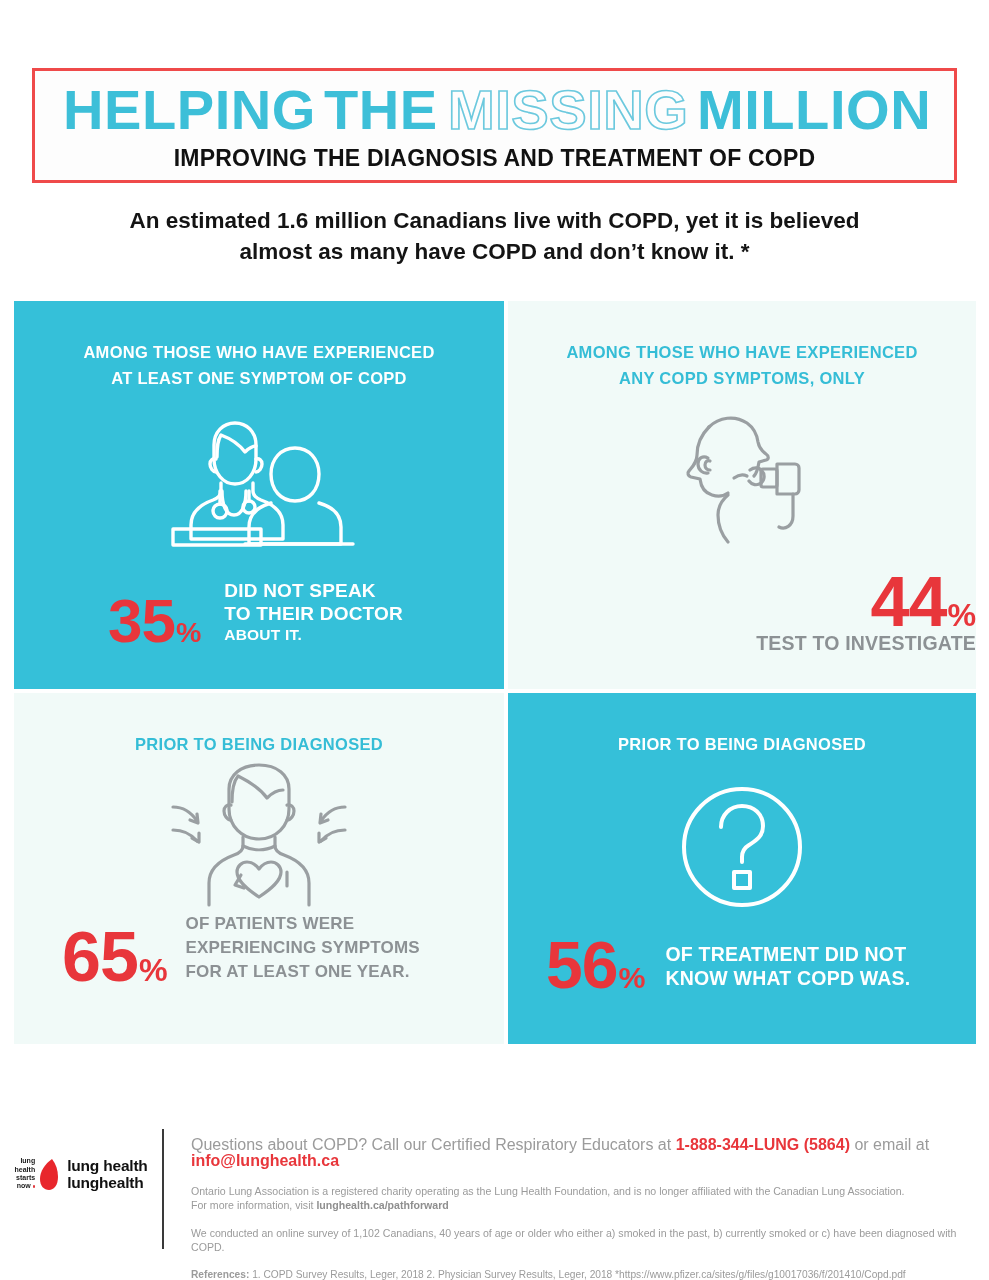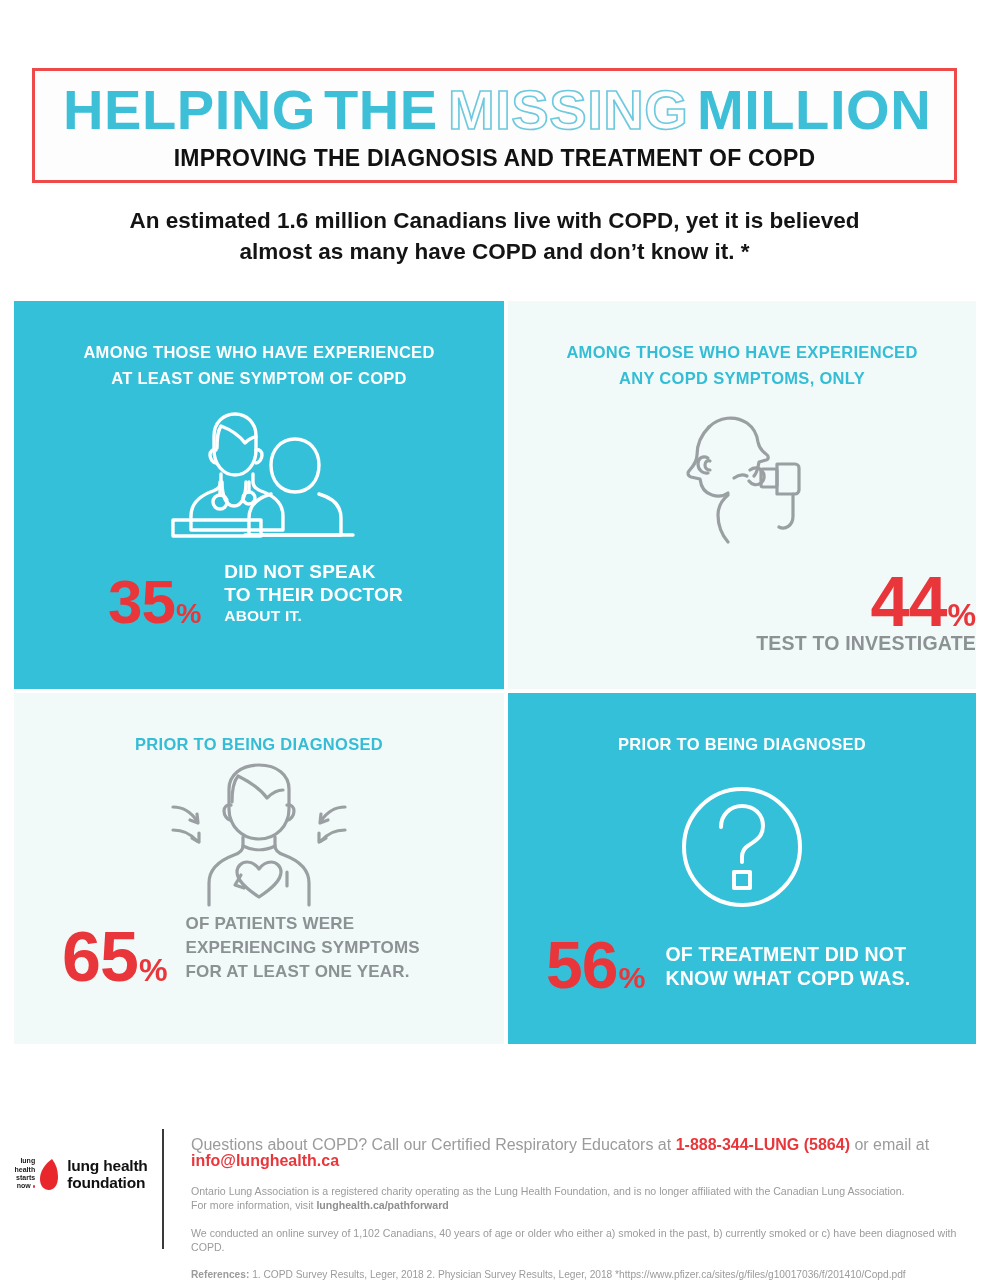--- a/index.html
+++ b/index.html
@@ -153,21 +153,21 @@
   .stat-label {
     font-family: "Liberation Sans", sans-serif;
     font-weight: bold;
     letter-spacing: 0.2px;
   }
   .cell.cyan .stat-label { color: #ffffff; }
   .cell.mint .stat-label { color: #8c9194; }
   .stat-label div { white-space: nowrap; }
 
   
-  #cell-a .stat-row { padding-left: 94px; padding-bottom: 61px; }
+  #cell-a .stat-row { padding-left: 94px; padding-bottom: 42px; }
   #cell-a .stat-number { font-size: 62px; }
   #cell-a .stat-label { font-size: 19px; line-height: 23px; margin-left: 23px; padding-bottom: 3px; }
   #cell-a .stat-label .small { font-size: 15.5px; line-height: 19px; }
 
   #cell-b .stat-row { padding-left: 53px; padding-bottom: 32px; flex-direction: column; }
   #cell-b .stat-number { font-size: 70px; }
   #cell-b .stat-label { font-size: 19.5px; line-height: 24px; margin-left: 18px; padding-bottom: 2px; }
 
   #cell-c .stat-row { padding-left: 48px; padding-bottom: 58px; }
   #cell-c .stat-number { font-size: 70px; }
@@ -423,21 +423,21 @@
             <span class="red-dot"></span>
           </div>
         </div>
         <div class="logo-mark">
           <svg width="22" height="33" viewBox="0 0 22 33">
             <path d="M14 1C7 6 2 13 2 21c0 7 4 11 9 11s9-5 9-13C20 12 18 6 14 1z" fill="#e8262c"></path>
           </svg>
         </div>
         <div class="logo-name">
           <div>lung health</div>
-          <div>foundation</div>
+          <div>lunghealth</div>
         </div>
       </div>
     </div>
 
     <div class="footer-divider"></div>
 
     <div class="footer-text">
       <div class="f-line1">
         <span>Questions about COPD? Call our Certified Respiratory Educators at </span><span class="accent">1-888-344-LUNG (5864)</span><span> or email at </span><span class="accent">info@lunghealth.ca</span>
       </div>

